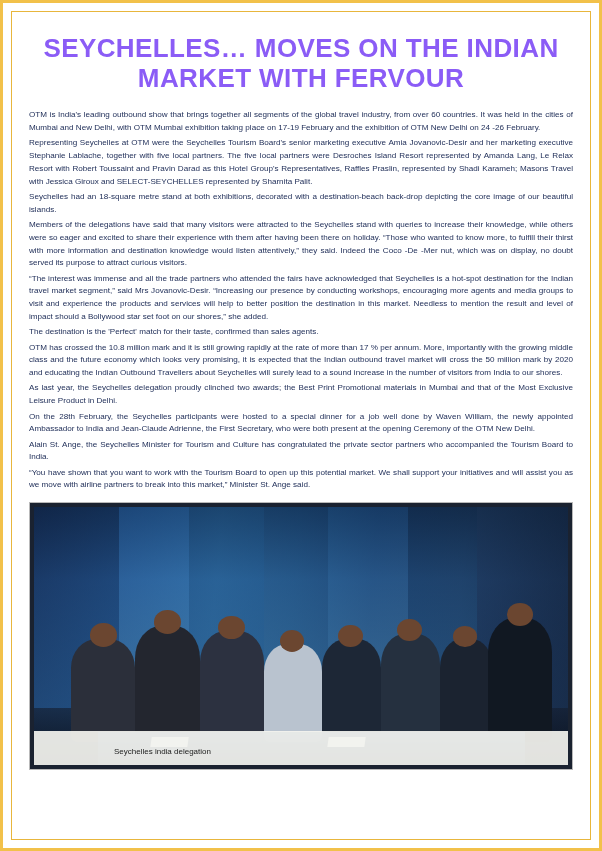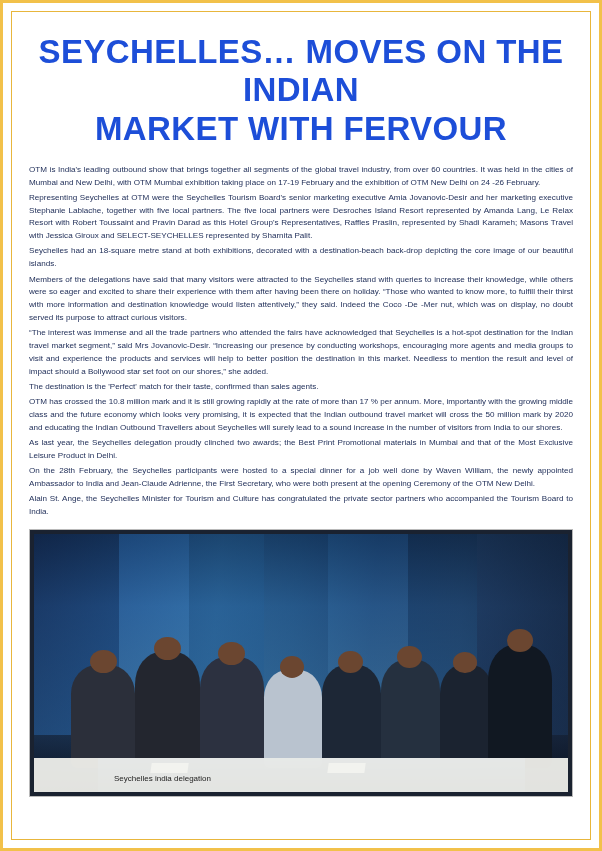--- a/index.html
+++ b/index.html
@@ -33,23 +33,23 @@
     pointer-events: none;
   }
   .content {
     position: relative;
     padding: 18px 26px 10px 26px;
     box-sizing: border-box;
     height: 100%;
   }
   .headline {
     text-align: center;
-    color: #1d4ed8;
+    color: #8b5cf6;
     font-weight: bold;
-    font-size: 33px;
+    font-size: 26px;
     letter-spacing: 0.4px;
     line-height: 1.16;
     margin: 12px 4px 16px 4px;
     font-family: "Liberation Sans", sans-serif;
   }
   .headline .line2 {
     display: block;
   }
   .body-text {
     color: #1b2a55;
@@ -157,20 +157,21 @@
       <p>OTM is India's leading outbound show that brings together all segments of the global travel industry, from over 60 countries. It was held in the cities of Mumbai and New Delhi, with OTM Mumbai exhibition taking place on 17-19 February and the exhibition of OTM New Delhi on 24 -26 February.</p>
       <p>Representing Seychelles at OTM were the Seychelles Tourism Board's senior marketing executive Amia Jovanovic-Desir and her marketing executive Stephanie Lablache, together with five local partners. The five local partners were Desroches Island Resort represented by Amanda Lang, Le Relax Resort with Robert Toussaint and Pravin Darad as this Hotel Group's Representatives, Raffles Praslin, represented by Shadi Karameh; Masons Travel with Jessica Giroux and SELECT-SEYCHELLES represented by Sharnita Palit.</p>
       <p>Seychelles had an 18-square metre stand at both exhibitions, decorated with a destination-beach back-drop depicting the core image of our beautiful islands.</p>
       <p>Members of the delegations have said that many visitors were attracted to the Seychelles stand with queries to increase their knowledge, while others were so eager and excited to share their experience with them after having been there on holiday. “Those who wanted to know more, to fulfill their thirst with more information and destination knowledge would listen attentively,” they said.  Indeed the Coco -De -Mer nut, which was on display, no doubt served its purpose to attract curious visitors.</p>
       <p>“The interest was immense and all the trade partners who attended the fairs have acknowledged that Seychelles is a hot-spot destination for the Indian travel market segment,” said Mrs Jovanovic-Desir. “Increasing our presence by conducting workshops, encouraging more agents and media groups to visit and experience the products and services will help to better position the destination in this market. Needless to mention the result and level of impact should a Bollywood star set foot on our shores,” she added.</p>
       <p>The destination is the 'Perfect' match for their taste, confirmed than sales agents.</p>
       <p>OTM has crossed the 10.8 million mark and it is still growing rapidly at the rate of more than 17 % per annum. More, importantly with the growing middle class and the future economy  which looks very promising, it is expected that the Indian outbound travel market will cross the 50 million mark by 2020 and educating the Indian Outbound Travellers about Seychelles will surely lead to a sound increase in the number of visitors from India to our shores.</p>
       <p>As last year, the Seychelles delegation proudly clinched two awards; the Best Print Promotional materials in Mumbai and that of the Most Exclusive Leisure Product in Delhi.</p>
       <p>On the 28th February, the Seychelles participants were hosted to a special dinner for a job well done by Waven William, the newly appointed Ambassador to India and Jean-Claude Adrienne, the First Secretary, who were both present at the opening Ceremony of the OTM New Delhi.</p>
       <p>Alain St. Ange, the Seychelles Minister for Tourism and Culture has congratulated the private sector partners who accompanied the Tourism Board to India.</p>
+      <p>“You have shown that you want to work with the Tourism Board to open up this potential market. We shall support your initiatives and will assist you as we move with airline partners to break into this market,” Minister St. Ange said.</p>
     </div>
 
     <div class="photo-block">
       <div class="photo">
         <div class="panel p1"></div>
         <div class="panel p2"></div>
         <div class="panel p3"></div>
         <div class="panel p4"></div>
         <div class="panel p5"></div>
         <div class="panel p6"></div>

